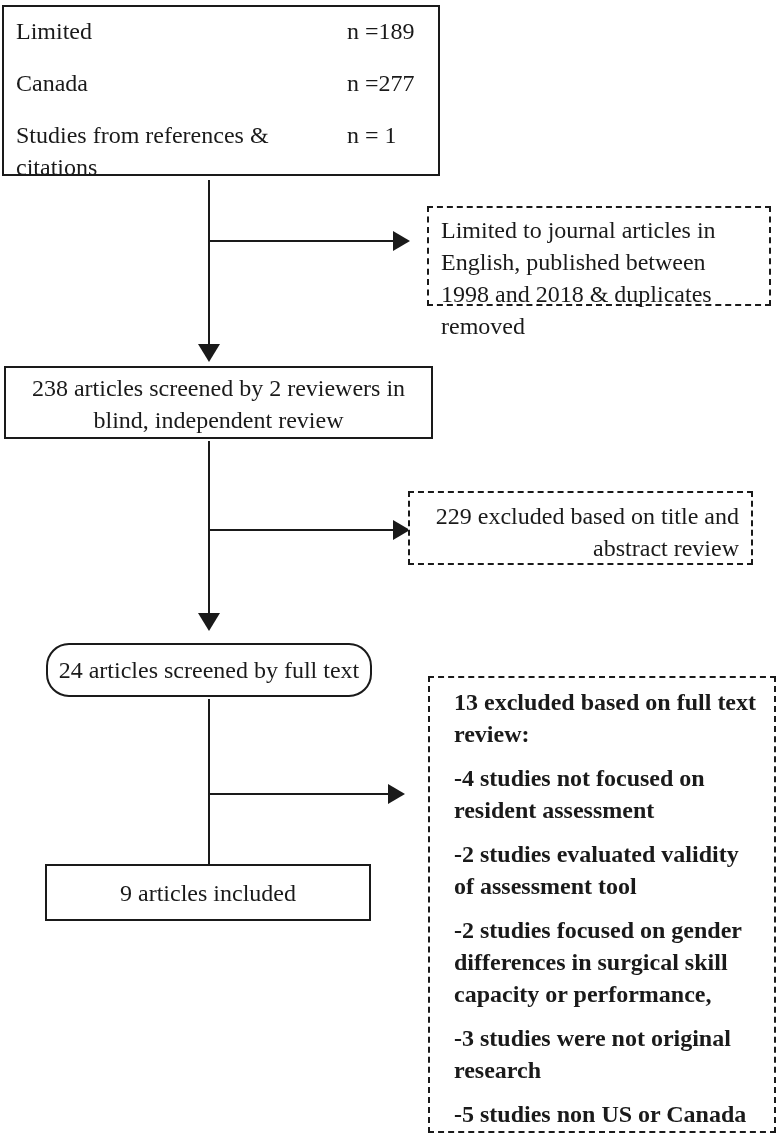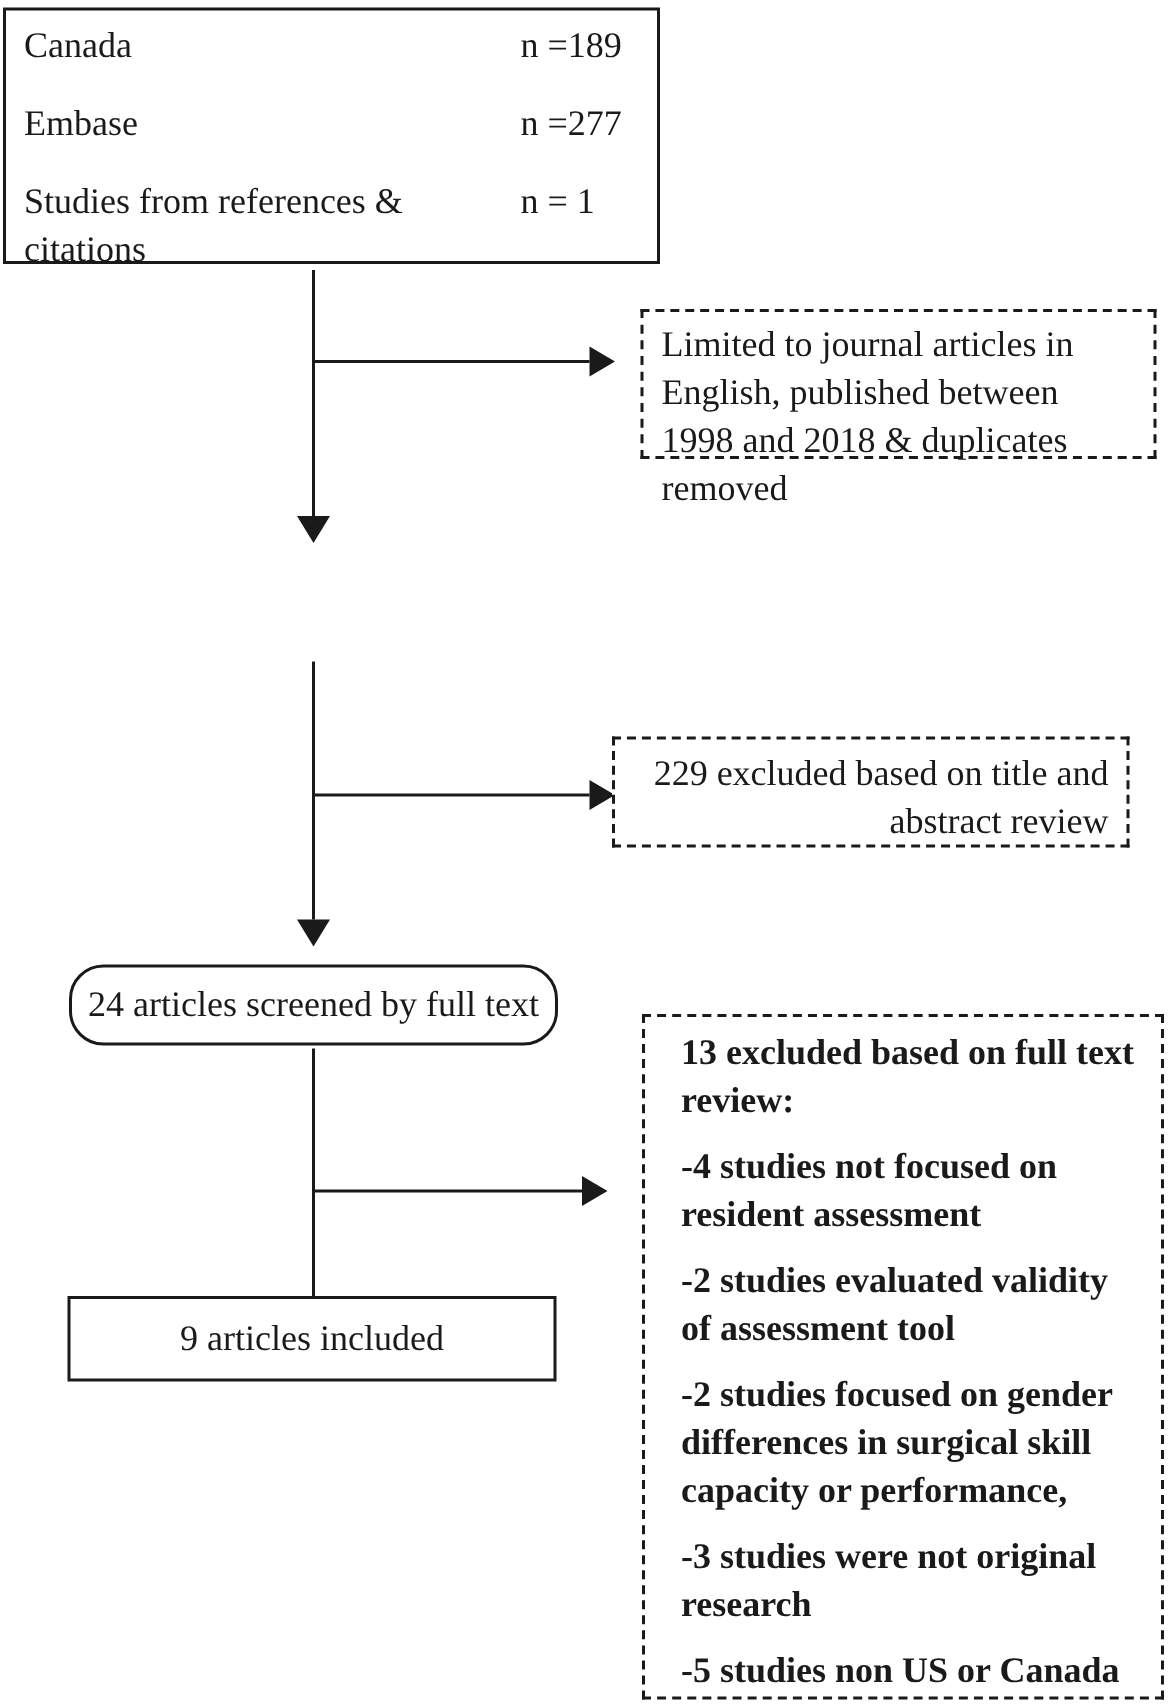--- a/index.html
+++ b/index.html
@@ -66,43 +66,47 @@
     border-left: 17px solid #1a1a1a;
   }
 </style>
 </head>
 <body>
 
 <div class="canvas">
 
   <div class="box" style="left:2px; top:5px; width:438px; height:171px; padding:8px 8px 8px 12px;">
     <div class="src-row">
-      <span class="lbl">Canada</span>
+      <span class="lbl">Limited</span>
       <span class="val">n =189</span>
     </div>
     <div class="src-row">
-      <span class="lbl">Embase</span>
+      <span class="lbl">Canada</span>
       <span class="val">n =277</span>
     </div>
     <div class="src-row">
       <span class="lbl">Studies from references &amp; citations</span>
       <span class="val">n = 1</span>
     </div>
   </div>
 
   <div class="shaft" style="left:208px; top:180px; width:2px; height:164px;"></div>
   <div class="head-down" style="left:198px; top:344px;"></div>
 
   <div class="shaft" style="left:209px; top:240px; width:184px; height:2px;"></div>
   <div class="head-right" style="left:393px; top:231px;"></div>
 
   <div class="box dashed" style="left:427px; top:206px; width:344px; height:100px; padding:6px 12px;">
     <span>Limited to journal articles in English, published between 1998 and 2018 &amp; duplicates removed</span>
   </div>
 
+  <div class="box centered" style="left:4px; top:366px; width:429px; height:73px; padding-top:4px;">
+    <div>238 articles screened by 2 reviewers in</div>
+    <div>blind, independent review</div>
+  </div>
 
   <div class="shaft" style="left:208px; top:441px; width:2px; height:172px;"></div>
   <div class="head-down" style="left:198px; top:613px;"></div>
 
   <div class="shaft" style="left:209px; top:529px; width:184px; height:2px;"></div>
   <div class="head-right" style="left:393px; top:520px;"></div>
 
   <div class="box dashed" style="left:408px; top:491px; width:345px; height:74px; padding:7px 12px;text-align:right;">
     <span>229 excluded based on title and abstract review</span>
   </div>

